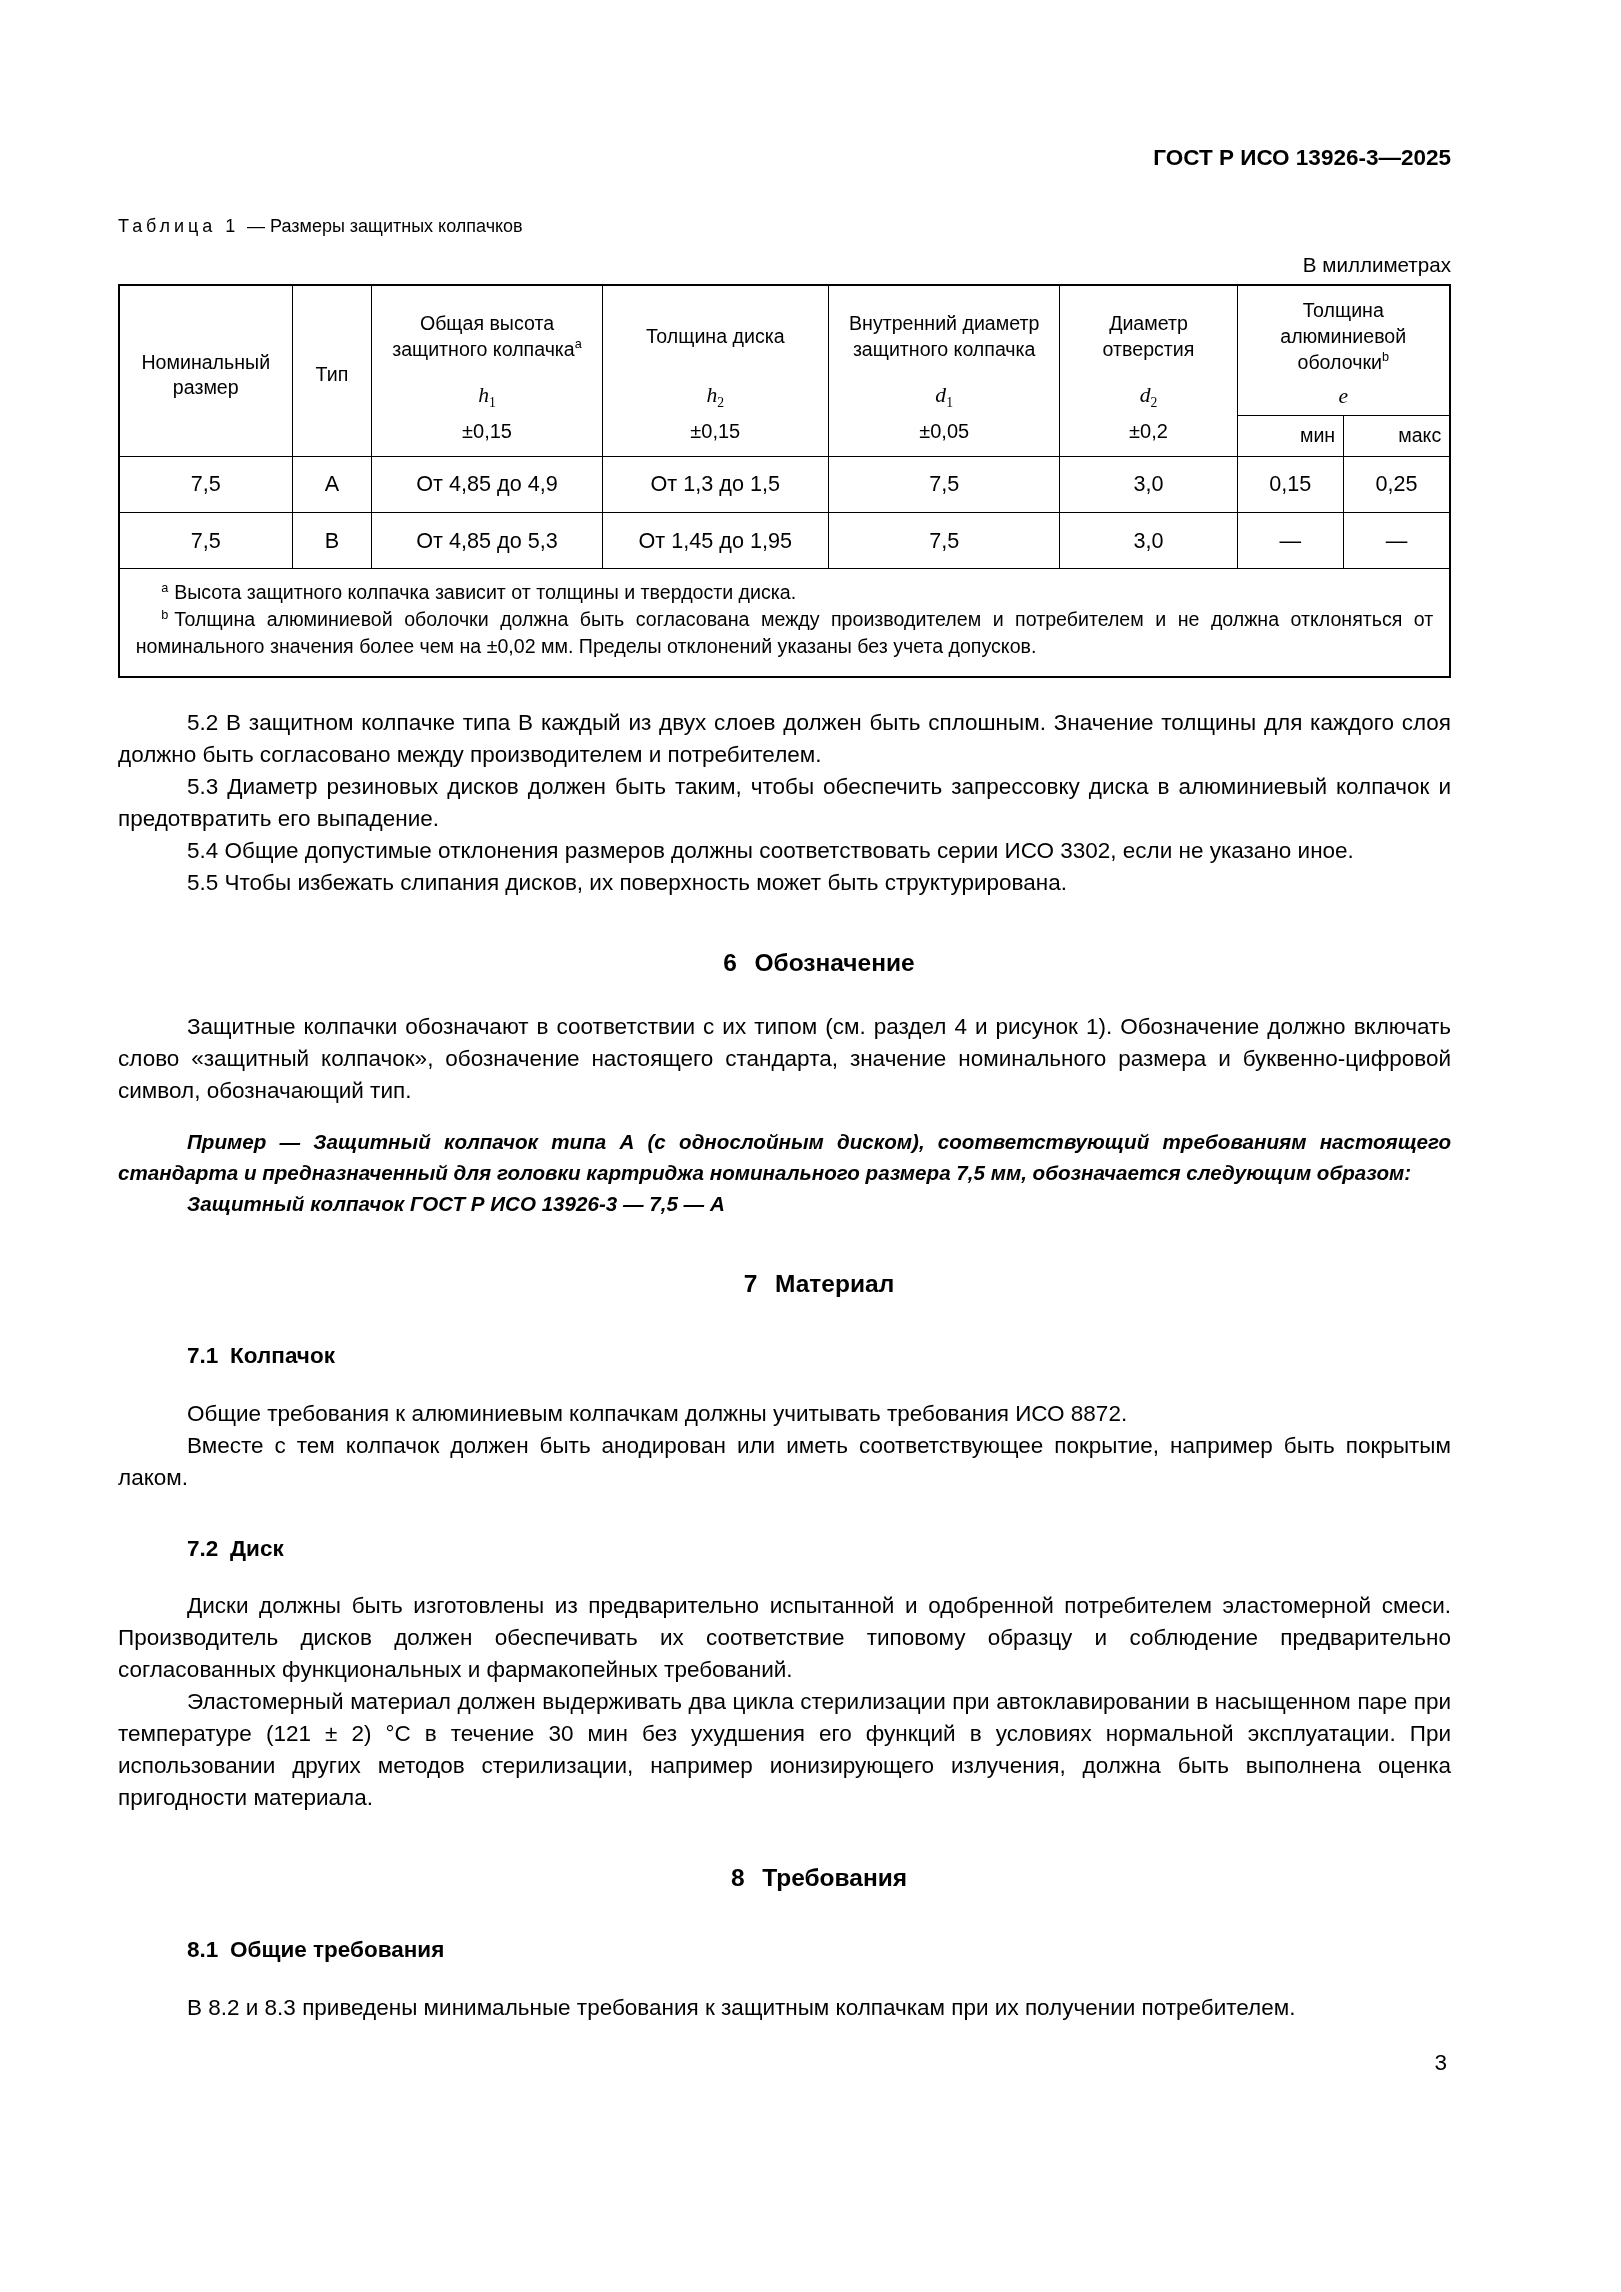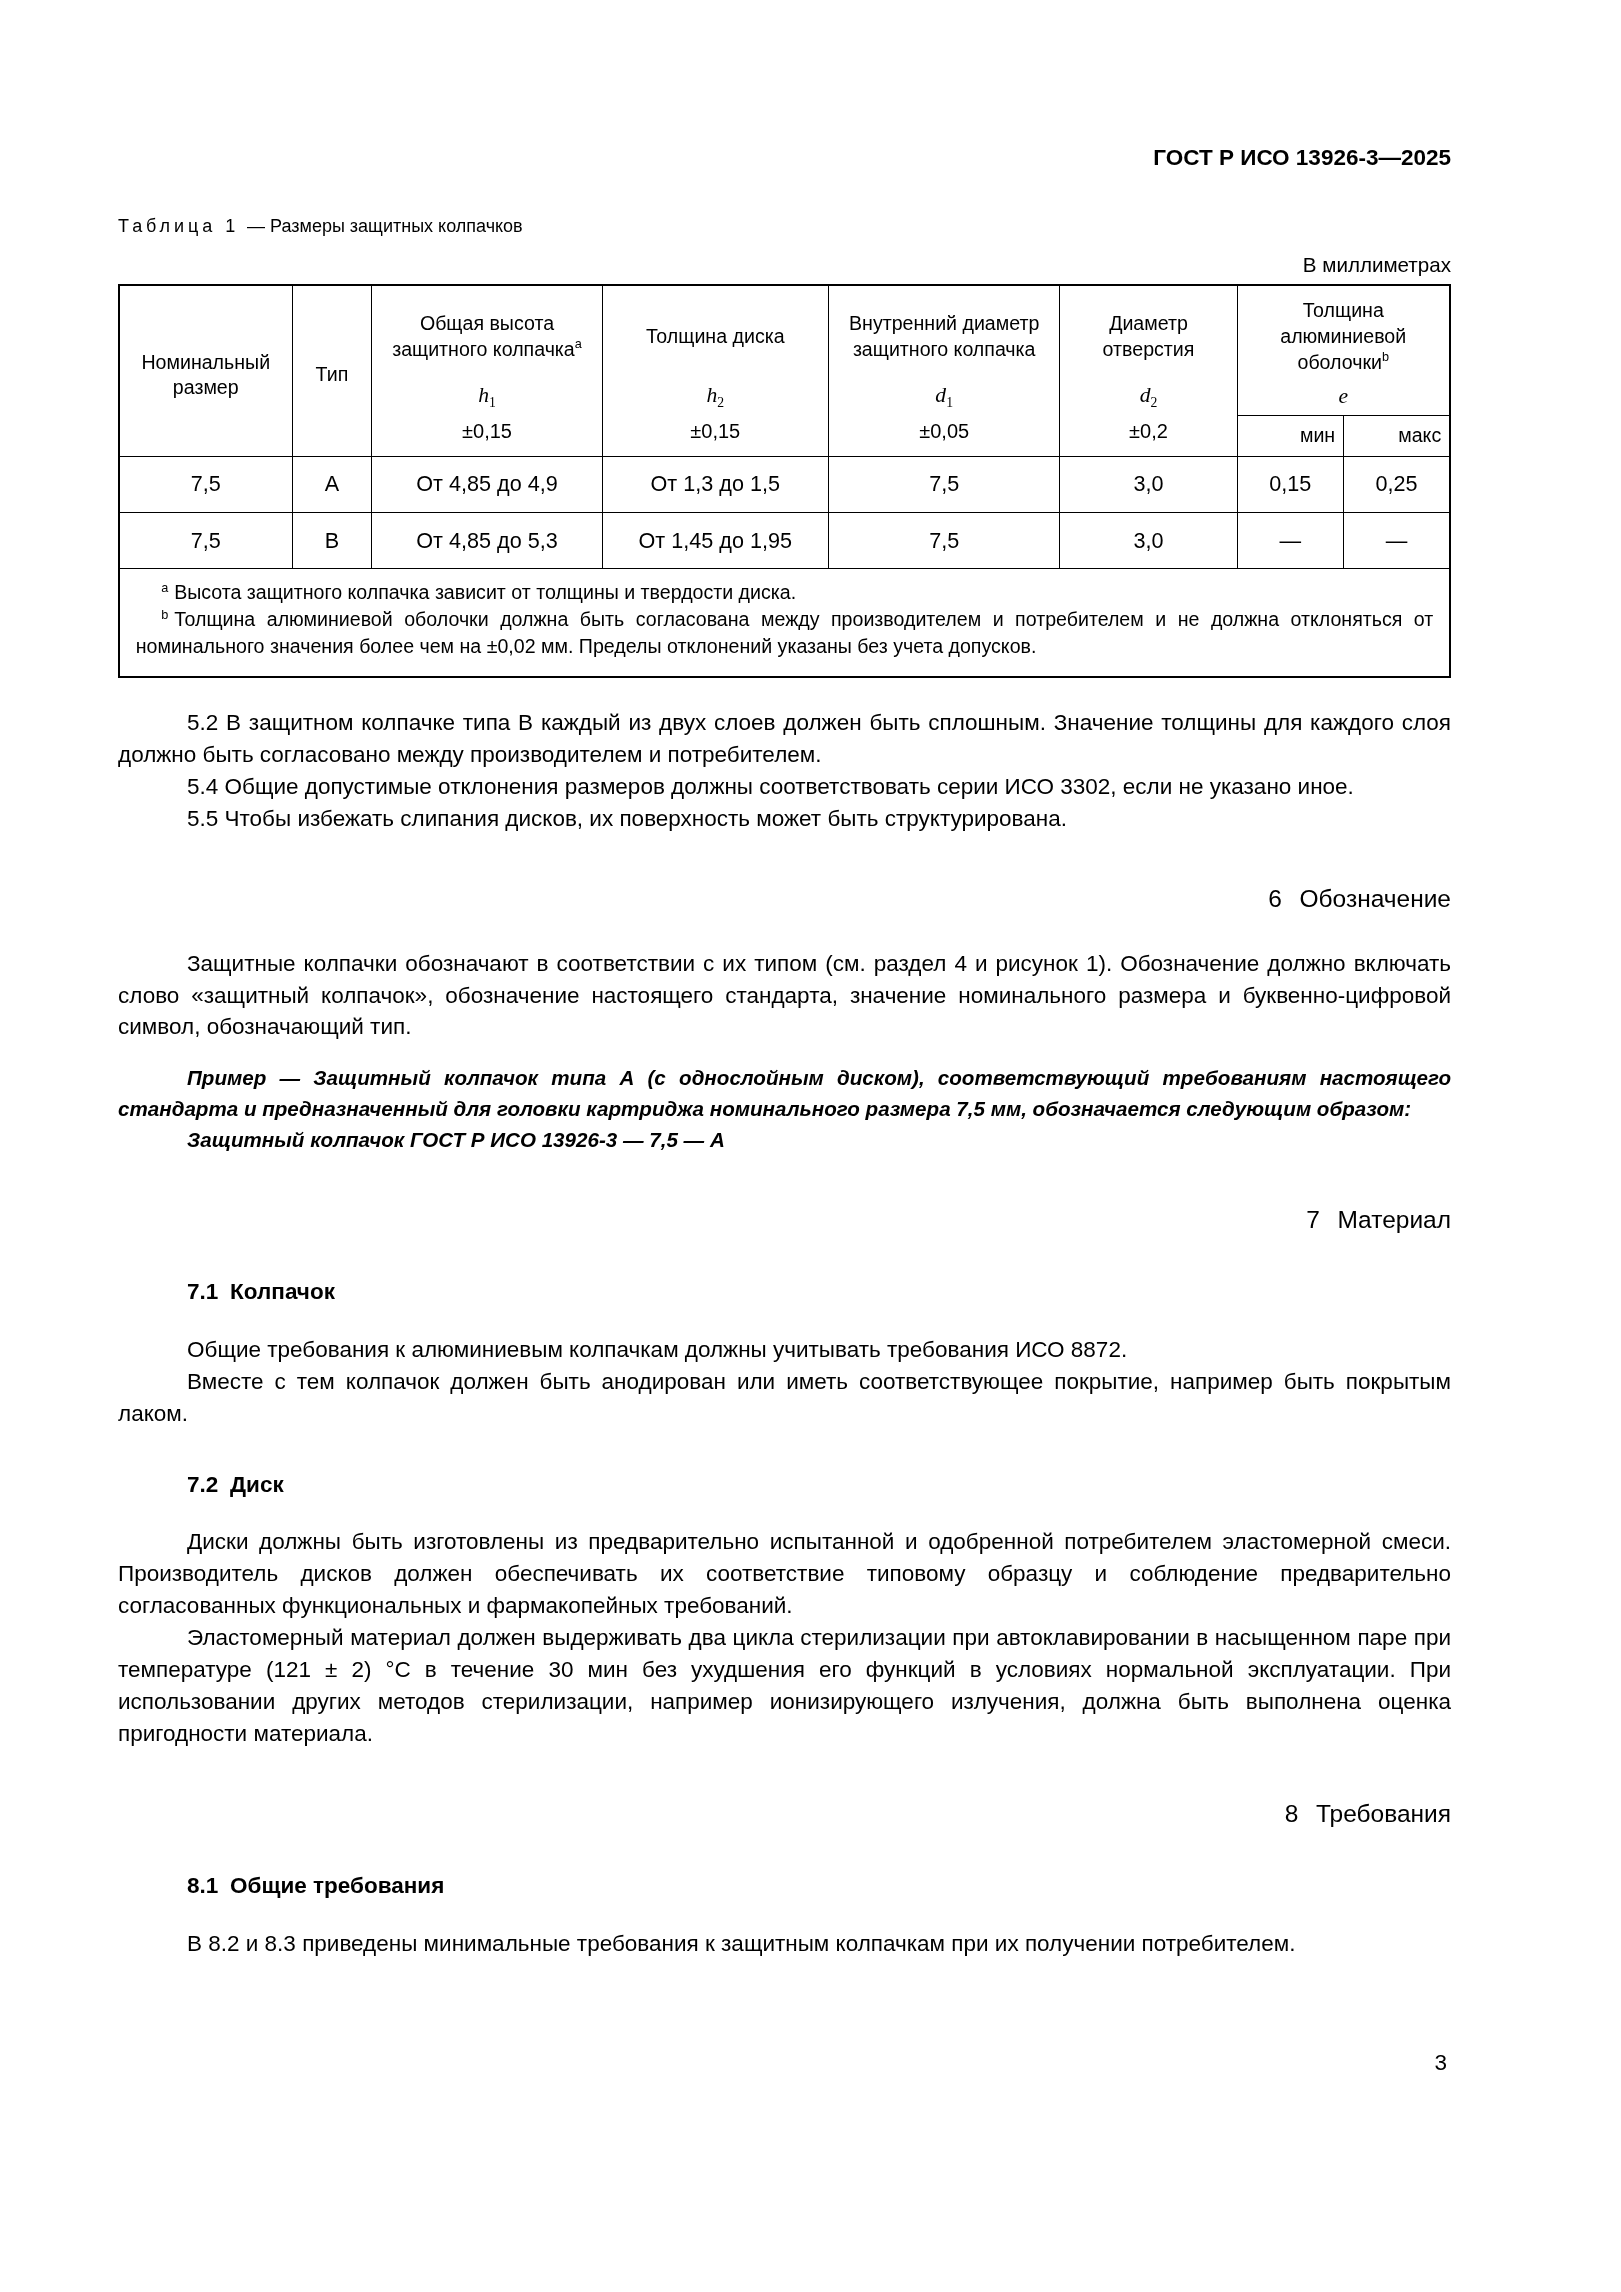--- a/index.html
+++ b/index.html
@@ -55,21 +55,21 @@
     line-height: 1.38;
     padding: 9.8px 15.7px 15.7px;
   }
   .footnotes p { margin: 0; text-indent: 25.5px; text-align: justify; }
   .footnotes sup { font-size: 12.7px; margin-right: 5.9px; }
 
   .body-text { font-size: 22.5px; line-height: 1.42; text-align: justify; }
   .sec-5 { margin-top: 29px; }
   .para { margin: 0; text-indent: 69px; }
 
-  h2 { font-size: 24.5px; font-weight: normal; margin: 47px 0 31px 69px; text-align: right; }
+  h2 { font-size: 24.5px; font-weight: bold; margin: 47px 0 31px 69px; text-align: center; }
   h2 .h-num { margin-right: 17.6px; }
   h3 { font-size: 22.5px; font-weight: bold; margin: 39px 0 25.5px 69px; text-align: left; }
   h3 .h-num { margin-right: 11.8px; }
 
   .example { margin: 19.6px 0 0; }
   .example p {
     margin: 0;
     text-indent: 69px;
     text-align: justify;
     font-weight: bold;
@@ -155,20 +155,21 @@
         <td class="footnotes" colspan="8">
           <p><sup>a</sup><span>Высота защитного колпачка зависит от толщины и твердости диска.</span></p>
           <p><sup>b</sup><span>Толщина алюминиевой оболочки должна быть согласована между производителем и потребителем и не должна отклоняться от номинального значения более чем на ±0,02 мм. Пределы отклонений указаны без учета допусков.</span></p>
         </td>
       </tr>
     </tbody>
   </table>
 
   <div class="body-text sec-5">
     <p class="para">5.2 В защитном колпачке типа В каждый из двух слоев должен быть сплошным. Значение толщины для каждого слоя должно быть согласовано между производителем и потребителем.</p>
+    <p class="para">5.3 Диаметр резиновых дисков должен быть таким, чтобы обеспечить запрессовку диска в алюминиевый колпачок и предотвратить его выпадение.</p>
     <p class="para">5.4 Общие допустимые отклонения размеров должны соответствовать серии ИСО 3302, если не указано иное.</p>
     <p class="para">5.5 Чтобы избежать слипания дисков, их поверхность может быть структурирована.</p>
   </div>
 
   <div class="body-text">
     <h2><span class="h-num">6</span><span class="h-text">Обозначение</span></h2>
     <p class="para">Защитные колпачки обозначают в соответствии с их типом (см. раздел 4 и рисунок 1). Обозначение должно включать слово «защитный колпачок», обозначение настоящего стандарта, значение номинального размера и буквенно-цифровой символ, обозначающий тип.</p>
     <div class="example">
       <p>Пример — Защитный колпачок типа А (с однослойным диском), соответствующий требованиям настоящего стандарта и предназначенный для головки картриджа номинального размера 7,5 мм, обозначается следующим образом:</p>
       <p>Защитный колпачок ГОСТ Р ИСО 13926-3 — 7,5 — А</p>

